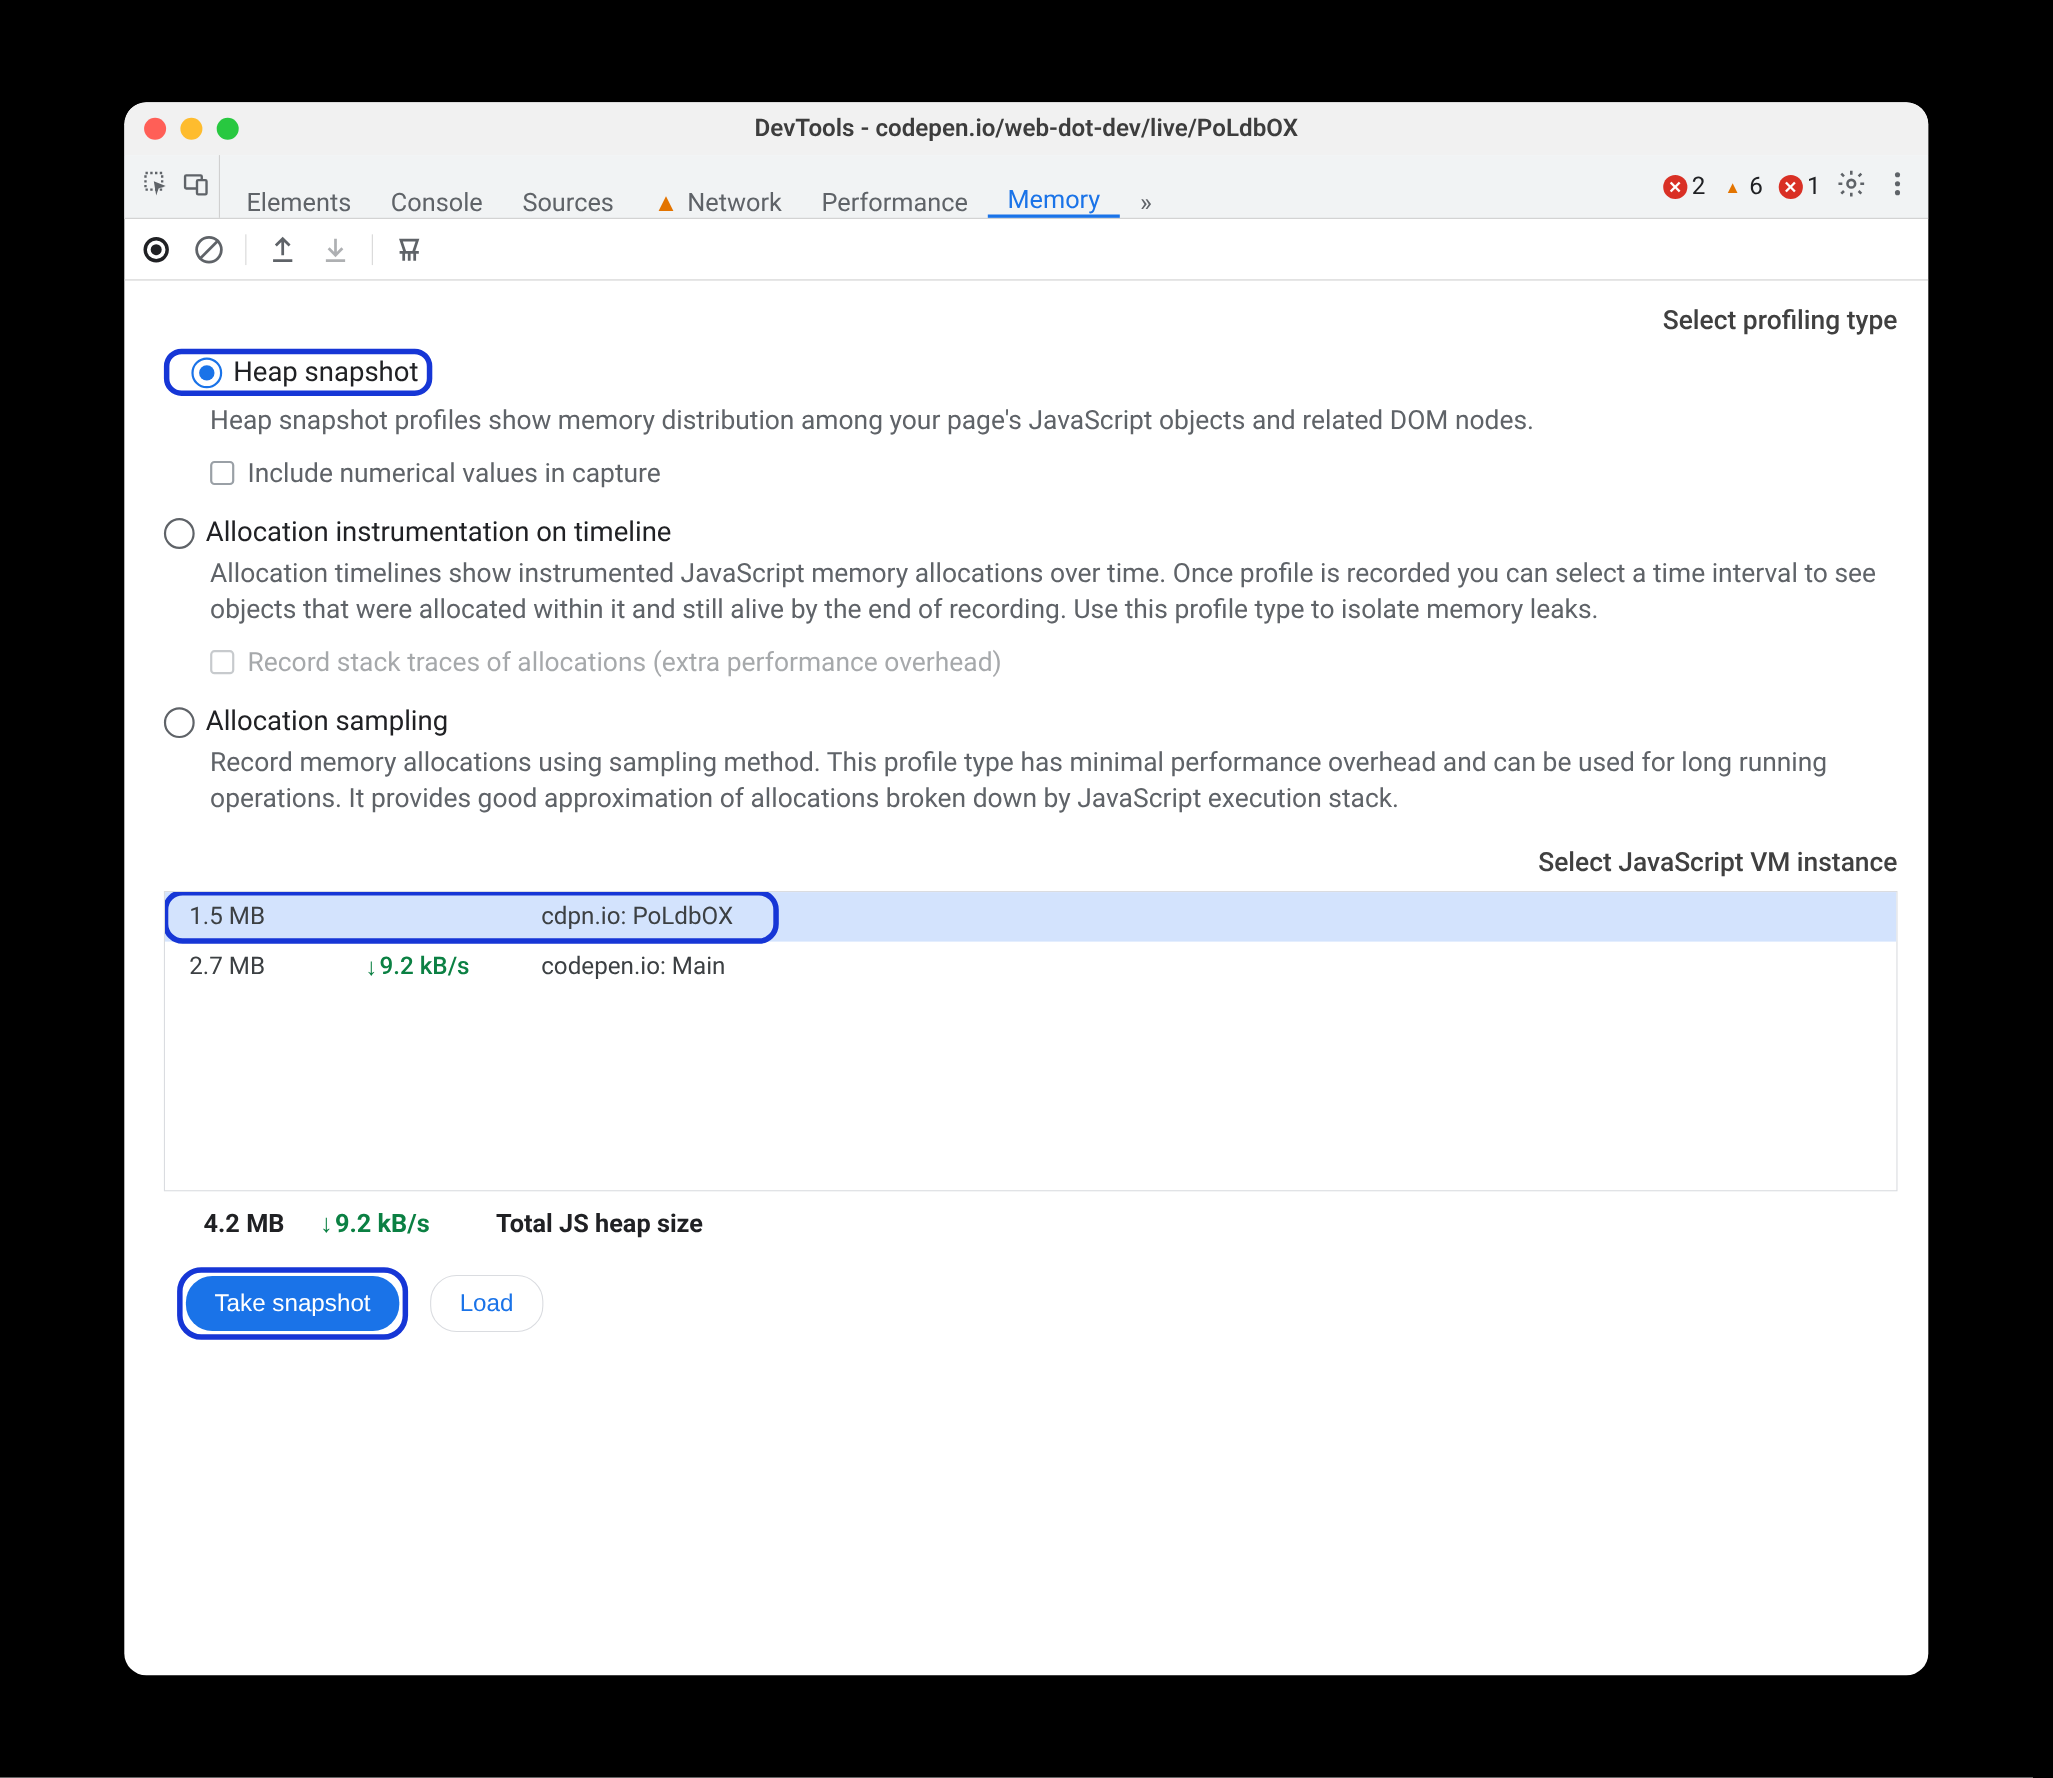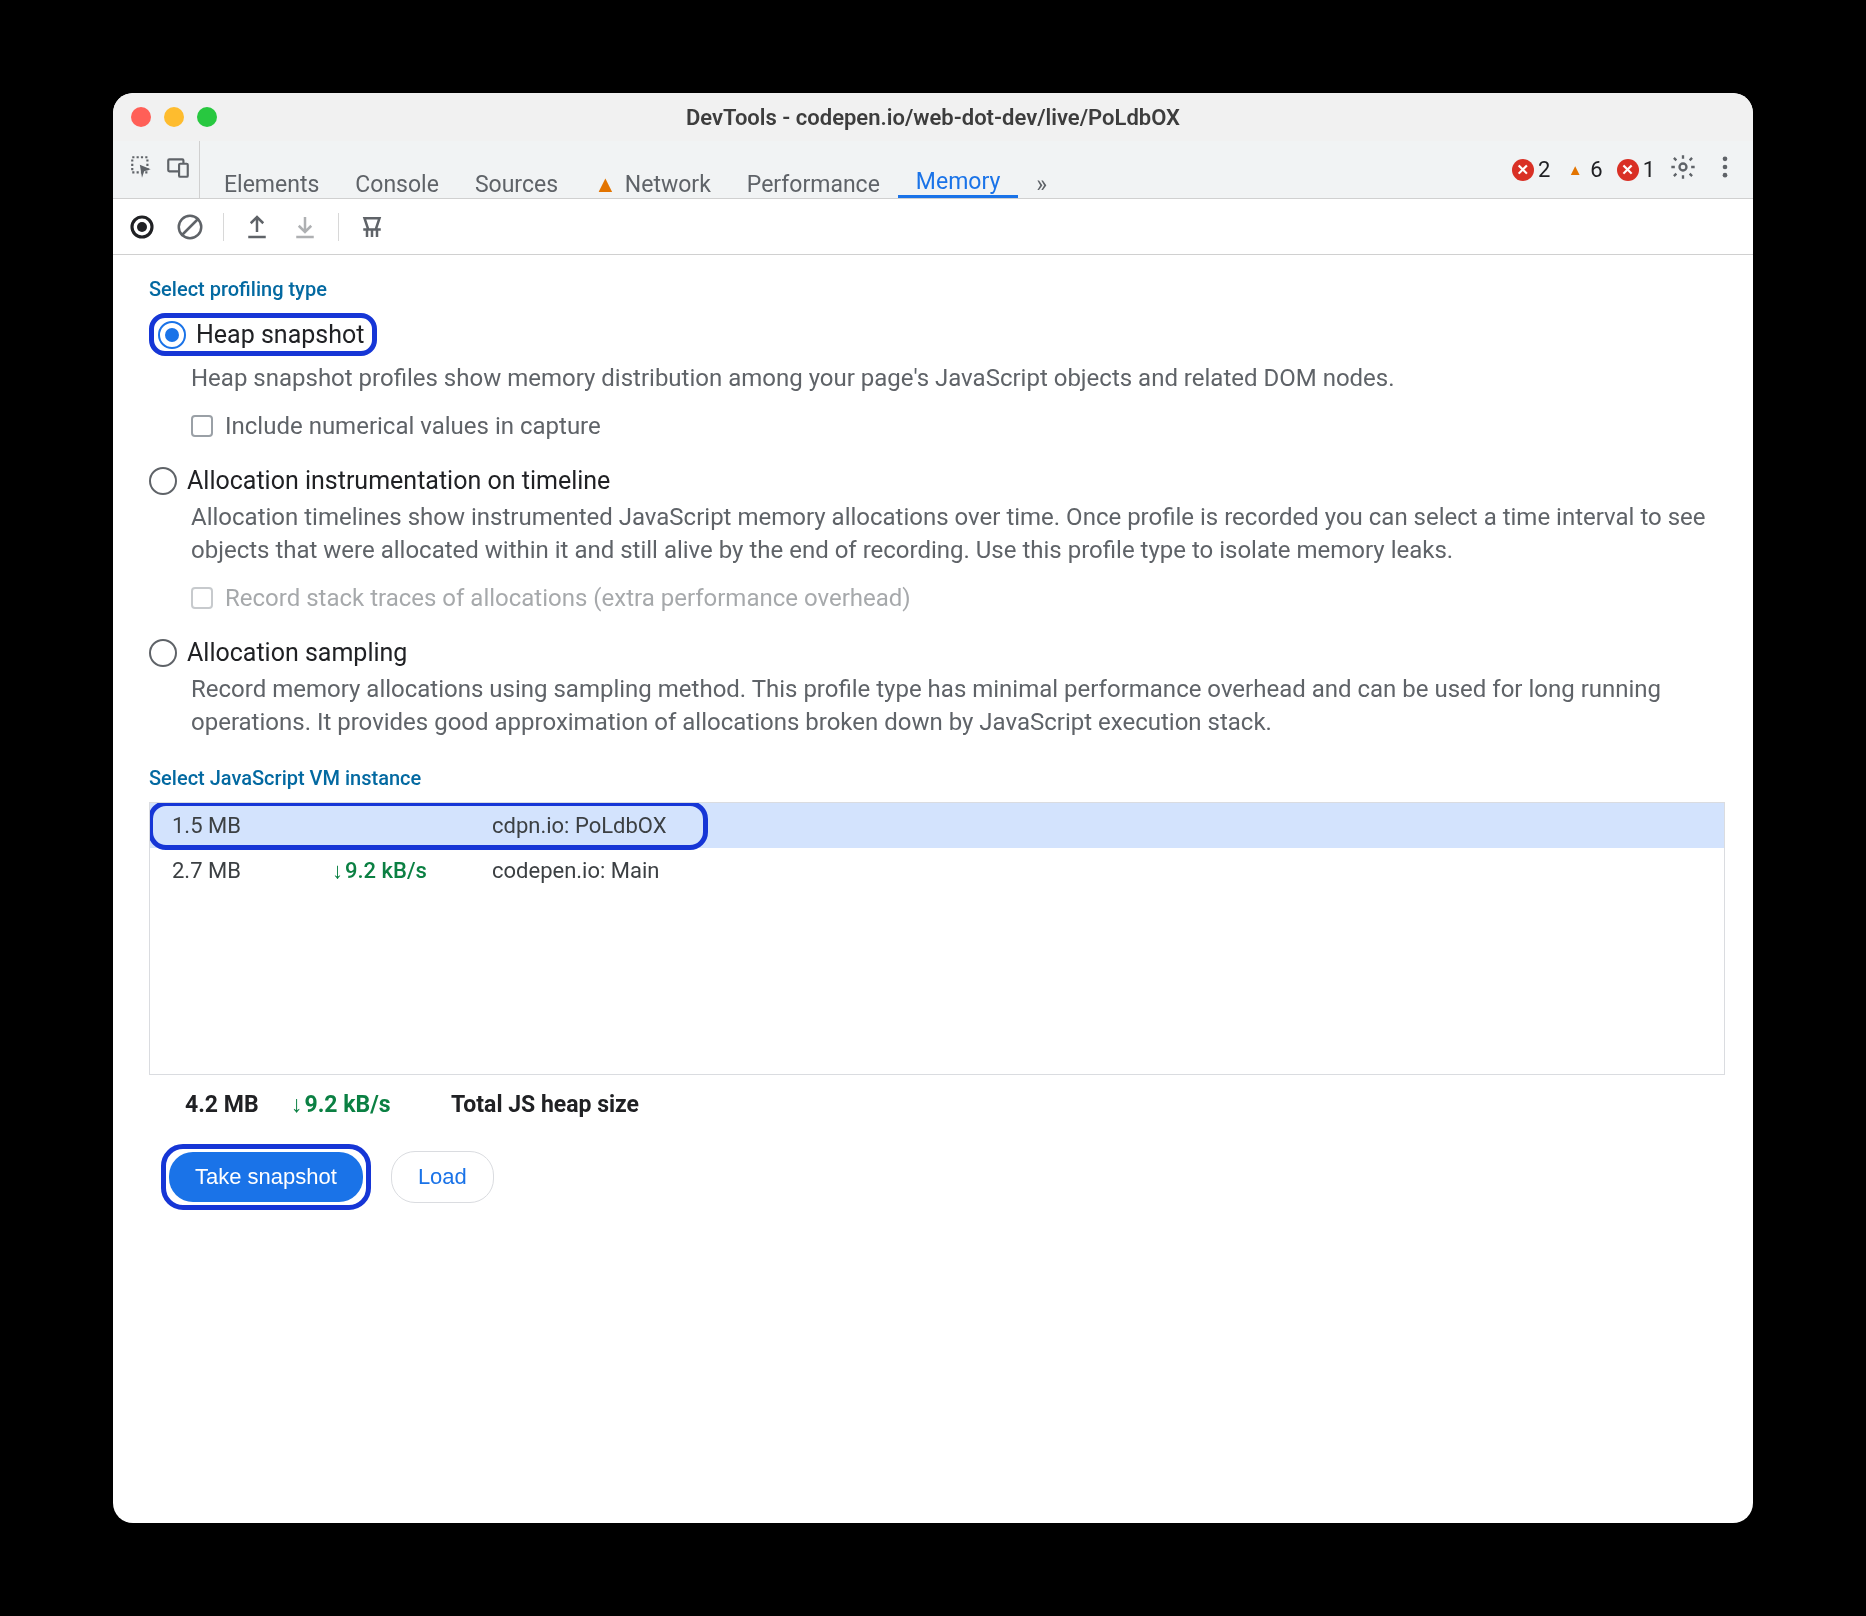--- a/index.html
+++ b/index.html
@@ -95,42 +95,42 @@
   .sidebar-item {
     padding: 14px 20px; font-size:23px; background:#f1f3f4; color:#3c4043;
     border-bottom:1px solid #e8e8e8;
   }
   .content {
     flex:1; padding: 22px 28px 24px 36px; overflow-y:auto; position:relative;
   }
   .content::-webkit-scrollbar { width:14px; }
   .content::-webkit-scrollbar-thumb { background:#bdbdbd; border-radius:7px; }
   h2.section {
-    font-size:20px; font-weight:500; color:#0369a1; margin-bottom:12px;
+    font-size:24px; font-weight:500; color:#404040; margin-bottom:12px;text-align:right;
   }
   .radio-row {
     display:flex; align-items:center; gap:10px; margin:4px 0 6px 0; font-size:25px;
   }
   .radio {
     width:28px; height:28px; border:2px solid #5f6368; border-radius:50%; display:inline-flex; align-items:center; justify-content:center; flex:none;
   }
   .radio.checked { border-color:#1a73e8; }
   .radio.checked::after { content:""; width:14px; height:14px; border-radius:50%; background:#1a73e8; }
   .opt-desc {
     color:#5f6368; font-size:24px; line-height:1.35; padding-left:42px; margin-bottom:10px;
   }
   .sub-check {
     padding-left:42px; display:flex; align-items:center; gap:12px; color:#5f6368; font-size:24px; margin:18px 0 26px 0;
   }
   .sub-check.disabled { opacity:0.55; }
   .chk {
     width:22px; height:22px; border:2px solid #9aa0a6; border-radius:4px; flex:none;
   }
   .hl-box {
-    display:inline-flex; align-items:center; border:5px solid #1636d6; border-radius:16px; padding:2px 8px 2px 4px;
+    display:inline-flex; align-items:center; border:5px solid #1636d6; border-radius:16px; padding:2px 8px 2px 20px;
   }
   .vm-table {
     border:1px solid #dadce0; overflow:hidden;
     margin-top:10px;
   }
   .vm-row {
     display:flex; align-items:center; padding:10px 22px; font-size:22px; color:#3c4043;
   }
   .vm-row.selected { background:#d3e3fd; }
   .vm-size { width:160px; }

